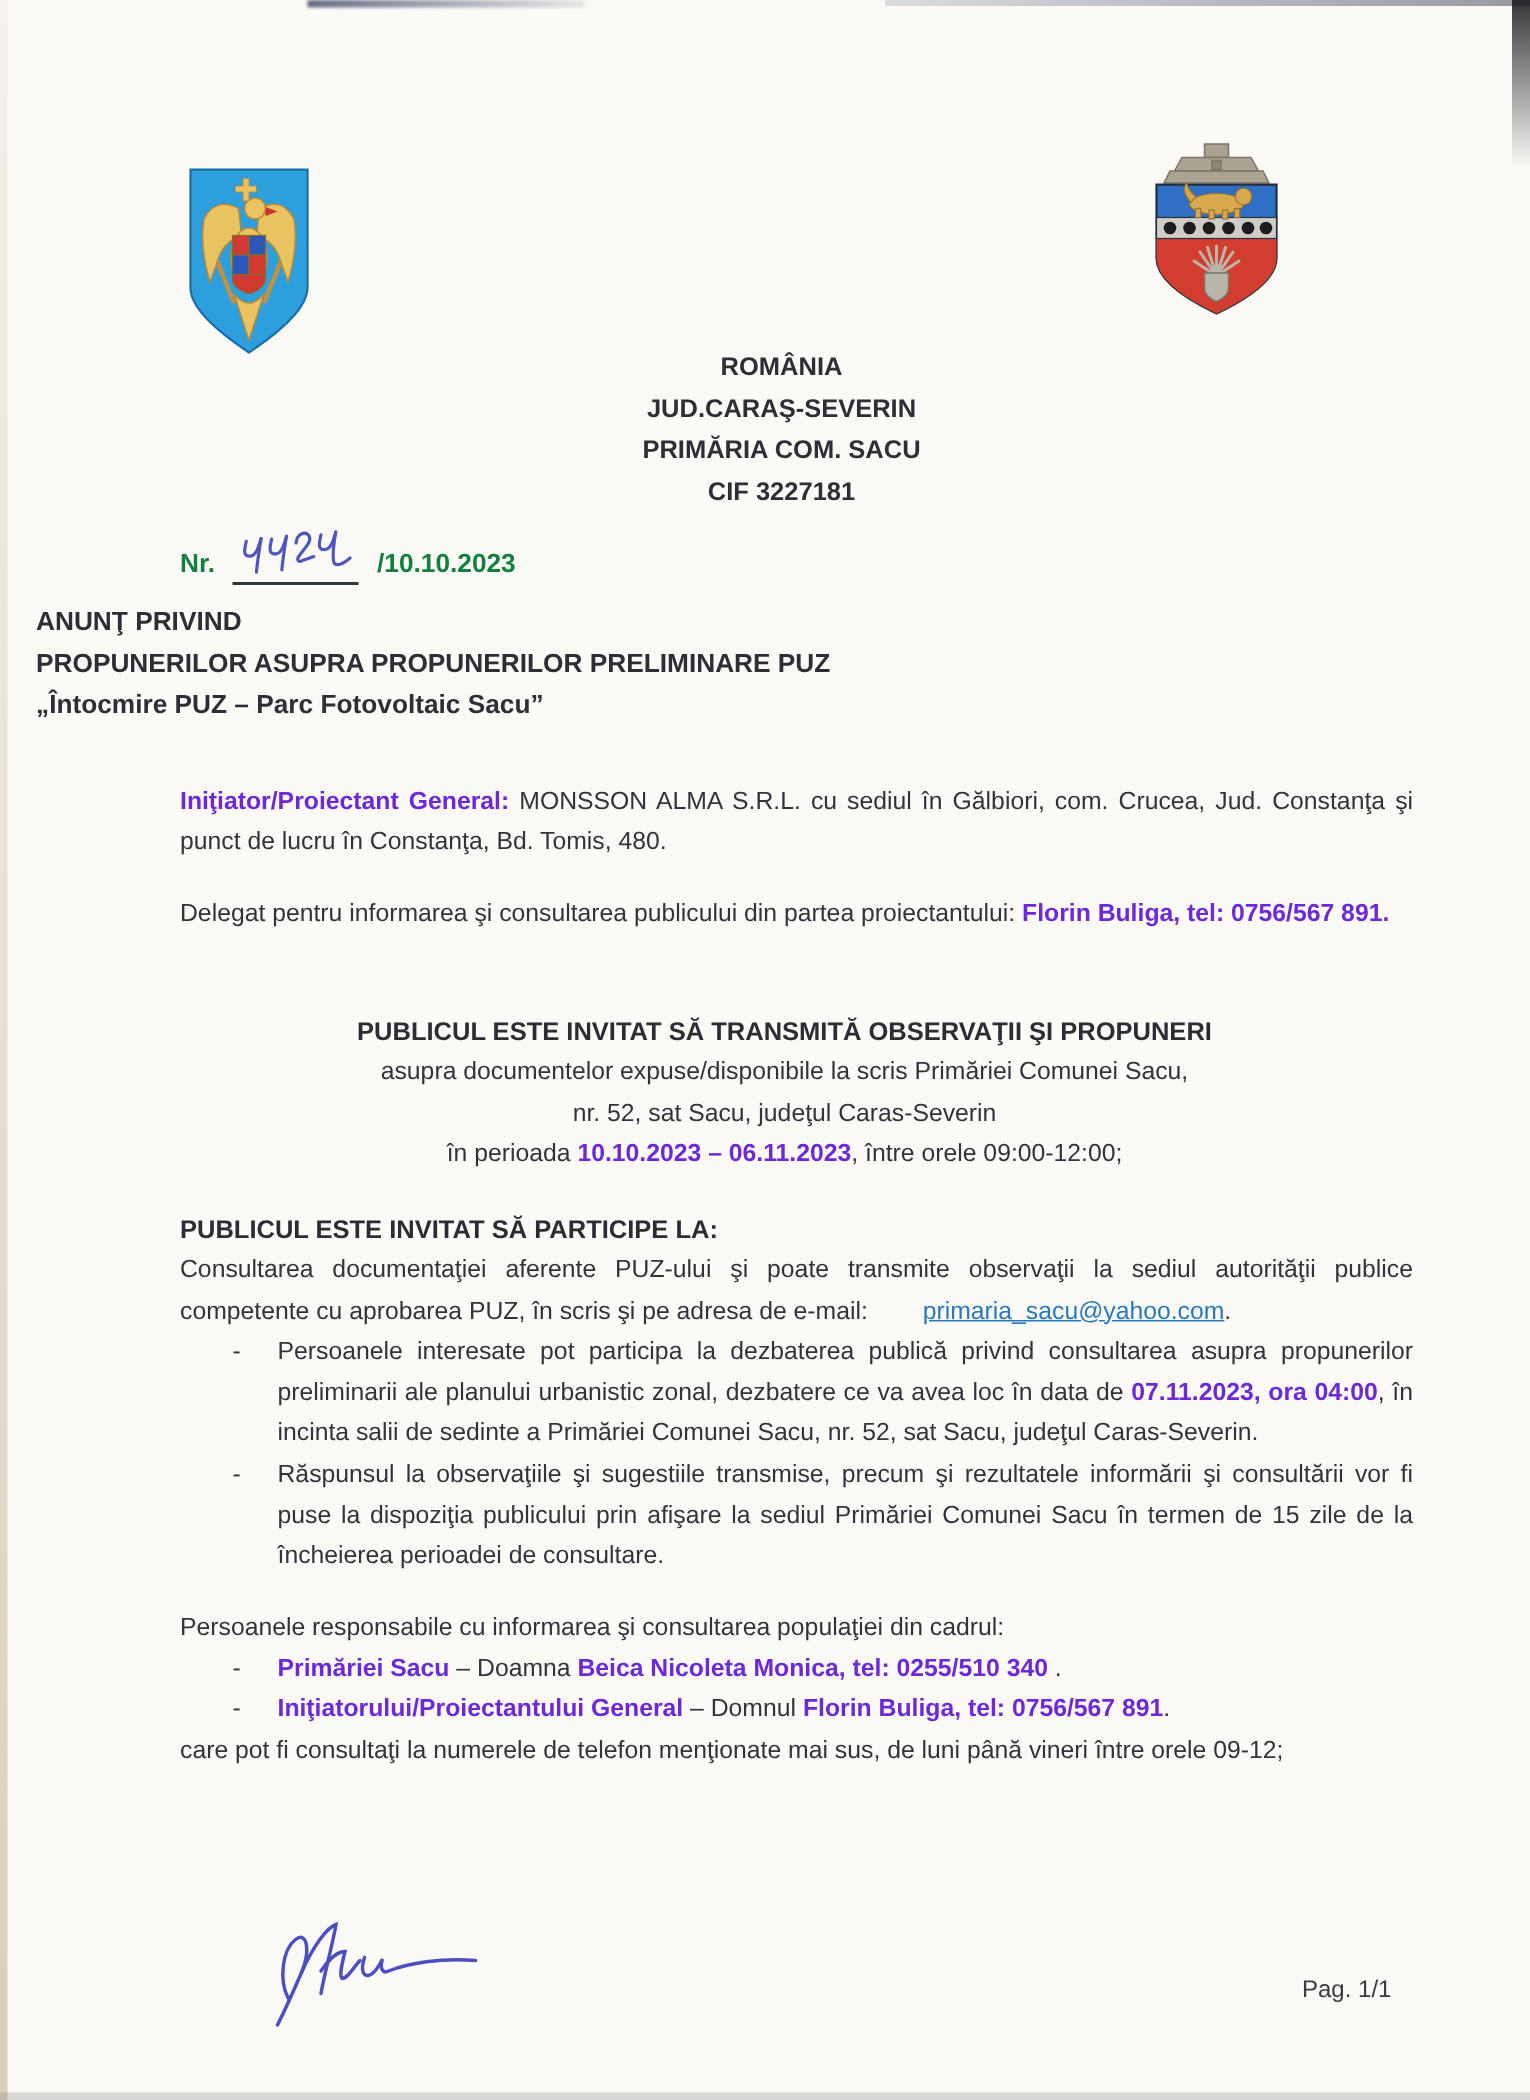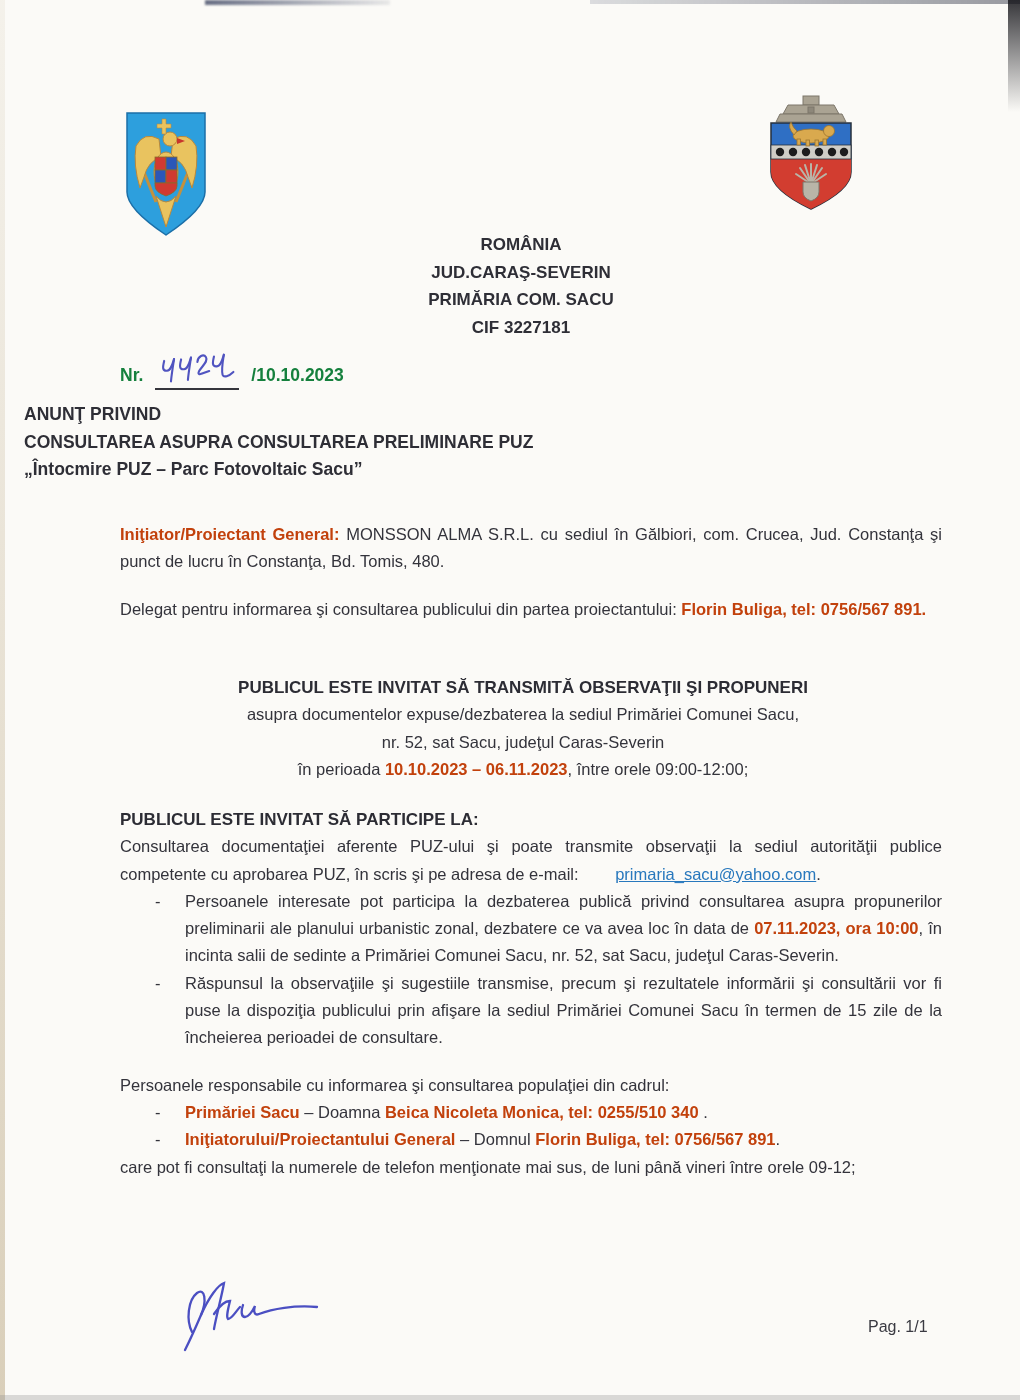--- a/index.html
+++ b/index.html
@@ -30,21 +30,21 @@
   .nr-slot svg{position:absolute;left:2px;bottom:1px;}
   .nr-date{padding-bottom:4px;margin-left:12px;}
 
   .title-block{position:absolute;top:401px;left:0;right:0;text-align:left;padding-left:24px;
     font-weight:bold;font-size:17.5px;line-height:27.5px;color:#2e2e36;}
 
   .body-par{position:absolute;left:120px;width:822px;text-align:justify;
     font-size:16.5px;line-height:27.5px;}
   .p-init{top:504px;}
   .p-deleg{top:579px;}
-  b,.b{font-weight:bold;color:#c2410c;}
+  b,.b{font-weight:bold;color:#6d28d9;}
 
   .invite{position:absolute;top:674px;left:0;right:0;text-align:center;padding-left:26px;
     font-size:16.5px;line-height:27.4px;}
   .invite .head{font-weight:bold;font-size:17px;color:#2c2c34;}
 
   .participate{position:absolute;top:806px;left:120px;width:822px;font-size:16.5px;line-height:27.3px;}
   .participate .head{font-weight:bold;font-size:17px;color:#2c2c34;}
   .participate .intro{text-align:justify;}
   a.email{color:#2878bd;text-decoration:underline;margin-left:32px;}
   .bullet{display:flex;}
@@ -157,42 +157,42 @@
           <path d="M58,7 C56,13 55,17 60,17 C64,17 66,11 68,6"></path>
           <path d="M68,6 C66,14 64,21 65,26 C66,29 71,28 76,24"></path>
         </g>
       </svg>
     </span>
     <span class="nr-date">/10.10.2023</span>
   </div>
 
   <div class="title-block">
     <div>ANUNŢ PRIVIND</div>
-    <div>CONSULTAREA ASUPRA CONSULTAREA PRELIMINARE PUZ</div>
+    <div>PROPUNERILOR ASUPRA PROPUNERILOR PRELIMINARE PUZ</div>
     <div>„Întocmire PUZ – Parc Fotovoltaic Sacu”</div>
   </div>
 
   <p class="body-par p-init"><b>Iniţiator/Proiectant General:</b><span> MONSSON ALMA S.R.L. cu sediul în Gălbiori, com. Crucea, Jud. Constanţa şi punct de lucru în Constanţa, Bd. Tomis, 480.</span></p>
 
   <p class="body-par p-deleg"><span>Delegat pentru informarea şi consultarea publicului din partea proiectantului: </span><b>Florin Buliga, tel: 0756/567 891.</b></p>
 
   <div class="invite">
     <div class="head">PUBLICUL ESTE INVITAT SĂ TRANSMITĂ OBSERVAŢII ŞI PROPUNERI</div>
-    <div>asupra documentelor expuse/dezbaterea la sediul Primăriei Comunei Sacu,</div>
+    <div>asupra documentelor expuse/disponibile la scris Primăriei Comunei Sacu,</div>
     <div>nr. 52, sat Sacu, judeţul Caras-Severin</div>
     <div><span>în perioada </span><b>10.10.2023 – 06.11.2023</b><span>, între orele 09:00-12:00;</span></div>
   </div>
 
   <div class="participate">
     <div class="head">PUBLICUL ESTE INVITAT SĂ PARTICIPE LA:</div>
     <div class="intro"><span>Consultarea documentaţiei aferente PUZ-ului şi poate transmite observaţii la sediul autorităţii publice competente cu aprobarea PUZ, în scris şi pe adresa de e-mail: </span><a class="email" href="#">primaria_sacu@yahoo.com</a><span>.</span></div>
 
     <div class="bullet">
       <span class="dash">-</span>
-      <div class="btext"><span>Persoanele interesate pot participa la dezbaterea publică privind consultarea asupra propunerilor preliminarii ale planului urbanistic zonal, dezbatere ce va avea loc în data de </span><b>07.11.2023, ora 10:00</b><span>, în incinta salii de sedinte a Primăriei Comunei Sacu, nr. 52, sat Sacu, judeţul Caras-Severin.</span></div>
+      <div class="btext"><span>Persoanele interesate pot participa la dezbaterea publică privind consultarea asupra propunerilor preliminarii ale planului urbanistic zonal, dezbatere ce va avea loc în data de </span><b>07.11.2023, ora 04:00</b><span>, în incinta salii de sedinte a Primăriei Comunei Sacu, nr. 52, sat Sacu, judeţul Caras-Severin.</span></div>
     </div>
 
     <div class="bullet">
       <span class="dash">-</span>
       <div class="btext"><span>Răspunsul la observaţiile şi sugestiile transmise, precum şi rezultatele informării şi consultării vor fi puse la dispoziţia publicului prin afişare la sediul Primăriei Comunei Sacu în termen de 15 zile de la încheierea perioadei de consultare.</span><b></b><span></span></div>
     </div>
   </div>
 
   <div class="responsible">
     <div>Persoanele responsabile cu informarea şi consultarea populaţiei din cadrul:</div>

